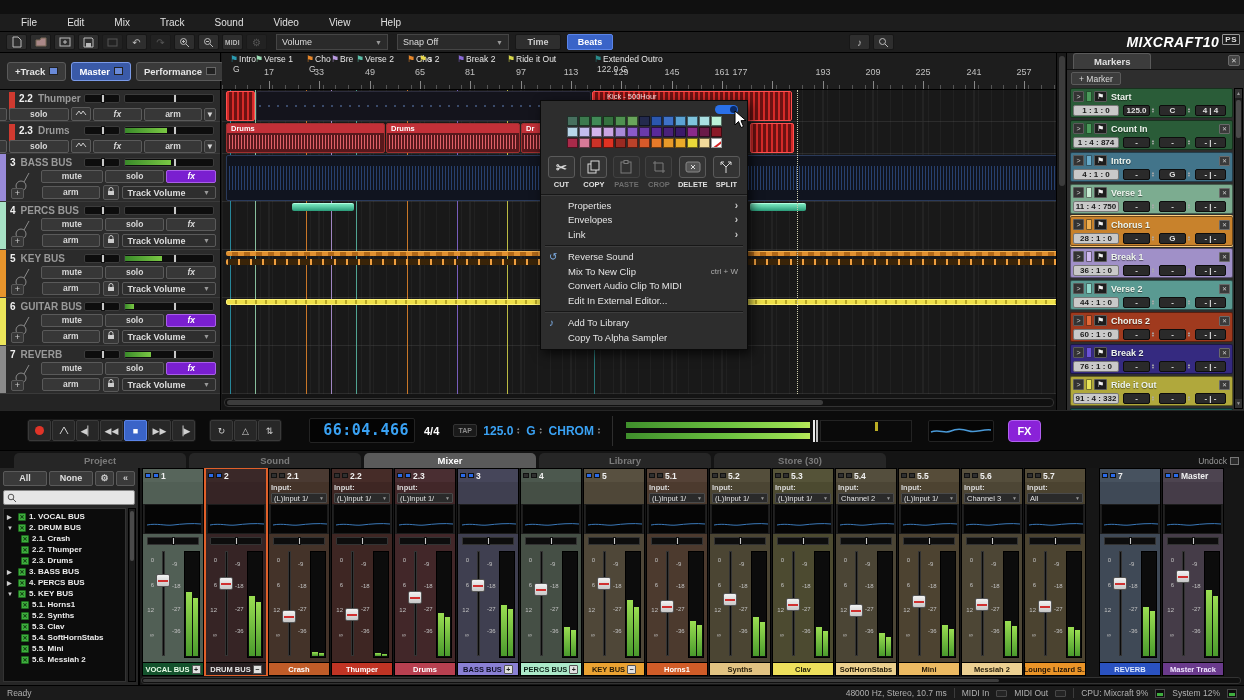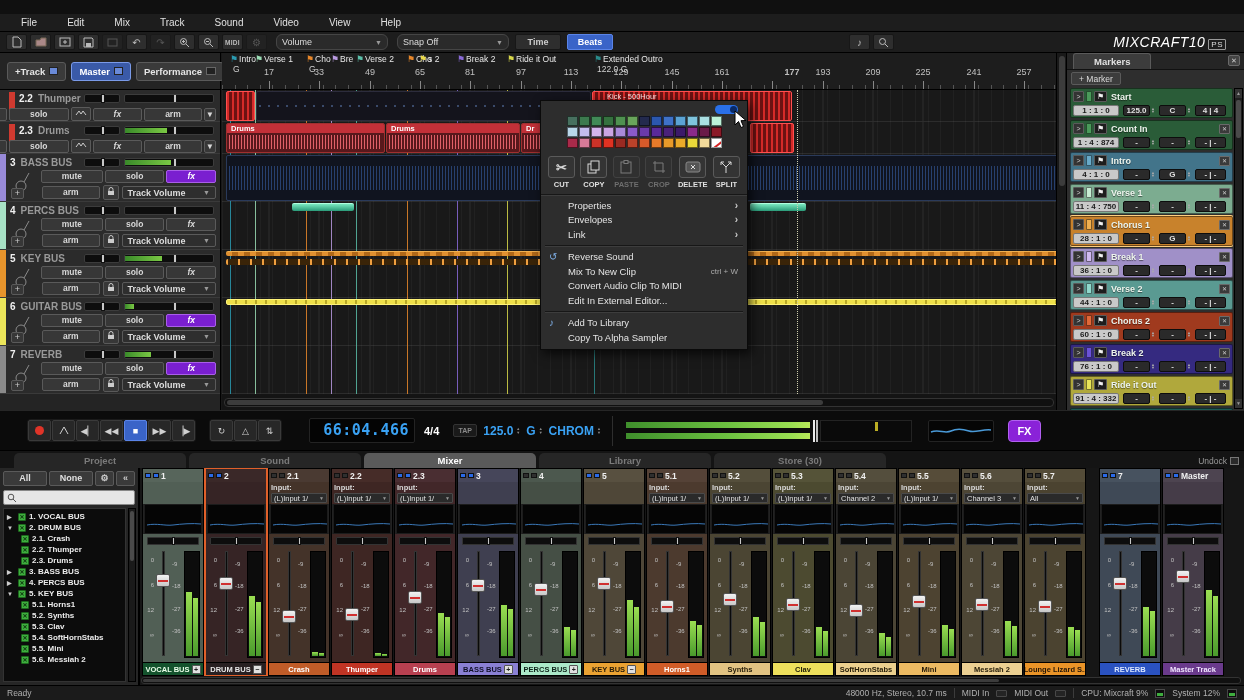--- a/index.html
+++ b/index.html
@@ -17,26 +17,26 @@
 
 .menubar{position:absolute;left:0;top:14px;width:100%;height:18px;background:#1d1d1d;display:flex;align-items:center;padding-left:6px;border-bottom:1px solid #000;}
 .menu-item{padding:0 15px;font-size:10px;color:#e0e0e0;}
 
 
 .toolbar{position:absolute;left:0;top:32px;width:100%;height:21px;background:#1d1d1d;display:flex;align-items:center;gap:3px;padding-left:6px;border-bottom:1px solid #000;}
 .tool-btn{width:21px;height:16px;background:#2e2e2e;border:1px solid #171717;border-radius:2px;display:flex;align-items:center;justify-content:center;color:#bbb;font-size:10px;flex:0 0 auto;}
 .tool-btn.disabled{opacity:.35;}
 .tool-btn svg{display:block;}
 .tb-midi{font-size:6.5px;font-weight:bold;letter-spacing:.3px;}
-.tb-select{width:112px;height:16px;background:#2a2a2a;border:1px solid #454545;border-radius:6px;display:flex;align-items:center;padding:0 5px;font-size:9px;color:#ddd;margin-left:6px;}
+.tb-select{width:112px;height:16px;background:#2a2a2a;border:1px solid #454545;border-radius:0;display:flex;align-items:center;padding:0 5px;font-size:9px;color:#ddd;margin-left:6px;}
 .tb-select .dd{margin-left:auto;font-size:7px;color:#999;}
 .tb-toggle{width:46px;height:16px;border-radius:2px;background:#2e2e2e;border:1px solid #171717;color:#ccc;font-size:9px;font-weight:bold;display:flex;align-items:center;justify-content:center;margin-left:3px;}
 .tb-toggle.on{background:#3a64c8;border-color:#5a84e8;color:#fff;}
 .tb-gap{width:230px;}
-.logo{margin-left:auto;margin-right:18px;display:flex;align-items:flex-end;color:#fff;font-style:italic;font-weight:normal;font-size:14px;letter-spacing:.5px;}
+.logo{margin-left:auto;margin-right:4px;display:flex;align-items:flex-start;color:#fff;font-style:italic;font-weight:bold;font-size:14px;letter-spacing:.5px;}
 .logo .num{font-size:14px;}
 .logo .ps{font-style:normal;font-size:8px;border:1px solid #999;color:#ddd;padding:0 2px;margin-left:3px;border-radius:1px;}
 
 
 .main{position:absolute;left:0;top:53px;width:100%;height:357px;background:#181818;}
 
 
 .track-panel{position:absolute;left:0;top:0;width:221px;height:100%;background:#242424;border-right:1px solid #000;}
 .tp-head{height:37px;display:flex;align-items:center;gap:5px;padding:0 7px;border-bottom:1px solid #000;}
 .btn{background:#3a3a3a;border:1px solid #5a5a5a;border-radius:3px;color:#e5e5e5;font-size:9.5px;font-weight:bold;padding:3px 7px;display:flex;align-items:center;gap:4px;}
@@ -619,21 +619,21 @@
         <span class="rnum" style="left: 47px;">17</span>
             <span class="rnum" style="left: 97px;">33</span>
             <span class="rnum" style="left: 148px;">49</span>
             <span class="rnum" style="left: 198px;">65</span>
             <span class="rnum" style="left: 248px;">81</span>
             <span class="rnum" style="left: 299px;">97</span>
             <span class="rnum" style="left: 349px;">113</span>
             <span class="rnum" style="left: 399px;">129</span>
             <span class="rnum" style="left: 450px;">145</span>
             <span class="rnum" style="left: 500px;">161</span>
-            <span class="rnum" style="left: 570px; font-weight: bold;">177</span>
+            <span class="rnum" style="left: 518px;">177</span>
             <span class="rnum" style="left: 601px;">193</span>
             <span class="rnum" style="left: 651px;">209</span>
             <span class="rnum" style="left: 701px;">225</span>
             <span class="rnum" style="left: 752px;">241</span>
             <span class="rnum" style="left: 802px;">257</span>
           </div>
         <div>
 
         <span class="rtick" style="left: 47px;"></span>
             <span class="rtick" style="left: 97px;"></span>

